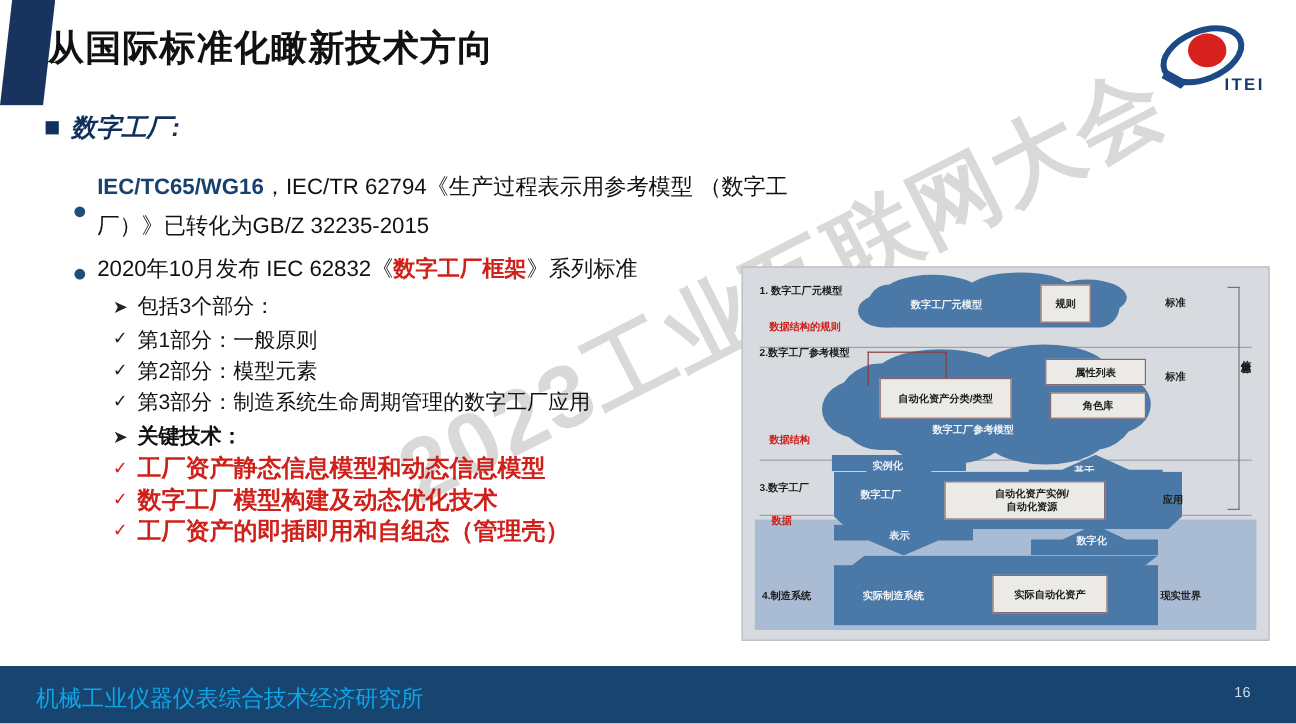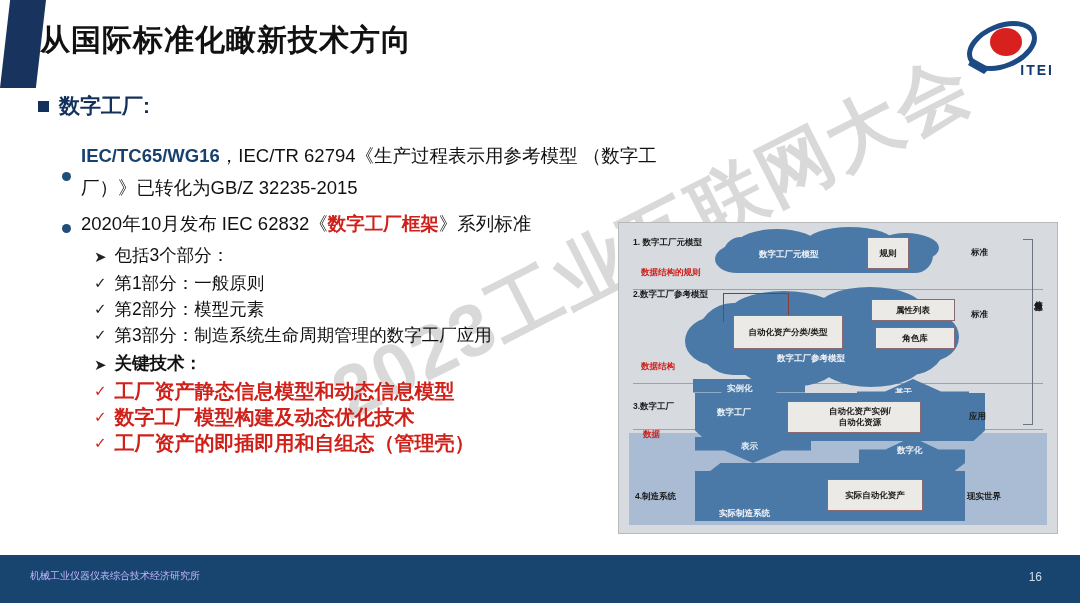--- a/index.html
+++ b/index.html
@@ -59,20 +59,21 @@
   }
   .sq-bullet {
     width: 11px; height: 11px;
     background: #12305c;
     display: inline-block;
   }
   .lvl1-text {
     font-size: 21px;
     font-weight: bold;
     color: #12305c;
+    font-style: italic;
   }
 
   
   .body-block {
     position: absolute;
     left: 62px; top: 140px;
     width: 600px;
   }
   .row { display: flex; align-items: center; }
 
@@ -245,22 +246,22 @@
   }
   .footer-rule {
     position: absolute;
     left: 0; bottom: 48px;
     width: 100%; height: 3px;
     background: #ffffff;
   }
   .footer-org {
     position: absolute;
     left: 30px; top: 14px;
-    font-size: 10px;
-    color: #c4b5fd;
+    font-size: 19px;
+    color: #0ea5e9;
   }
   .footer-page {
     position: absolute;
     right: 38px; top: 15px;
     font-size: 12px;
     color: #cfdcea;
   }
 </style>
 </head>
 <body>
@@ -405,21 +406,21 @@
 
   <div class="arrow-dn" style="left:76px; top:214px; width:116px; height:26px;"></div>
   <div class="arrow-lbl" style="left:122px; top:218px;">表示</div>
   <div class="arrow-up" style="left:240px; top:214px; width:106px; height:26px;"></div>
   <div class="arrow-lbl" style="left:278px; top:222px;">数字化</div>
 
   <div class="lbl" style="left:16px; top:268px;">4.制造系统</div>
 
   <div class="bluebar" style="left:76px; top:248px; width:270px; height:50px;"></div>
   <div class="bluebar" style="left:86px; top:240px; width:260px; height:12px; clip-path:polygon(6% 0%,100% 0%,94% 100%,0% 100%);"></div>
-  <div class="cloud-lbl" style="left:100px; top:285px;">实际制造系统</div>
+  <div class="cloud-lbl" style="left:100px; top:268px;">实际制造系统</div>
 
   <div class="wbox" style="left:208px; top:256px; width:96px; height:32px;">实际自动化资产</div>
 
   <div class="lbl rt" style="left:348px; top:268px;">现实世界</div>
 
   <div class="brace" style="left:404px; top:16px; height:184px;"></div>
   <div class="vtext" style="left:414px; top:70px;">信息世界</div>
 
 </div>
 

